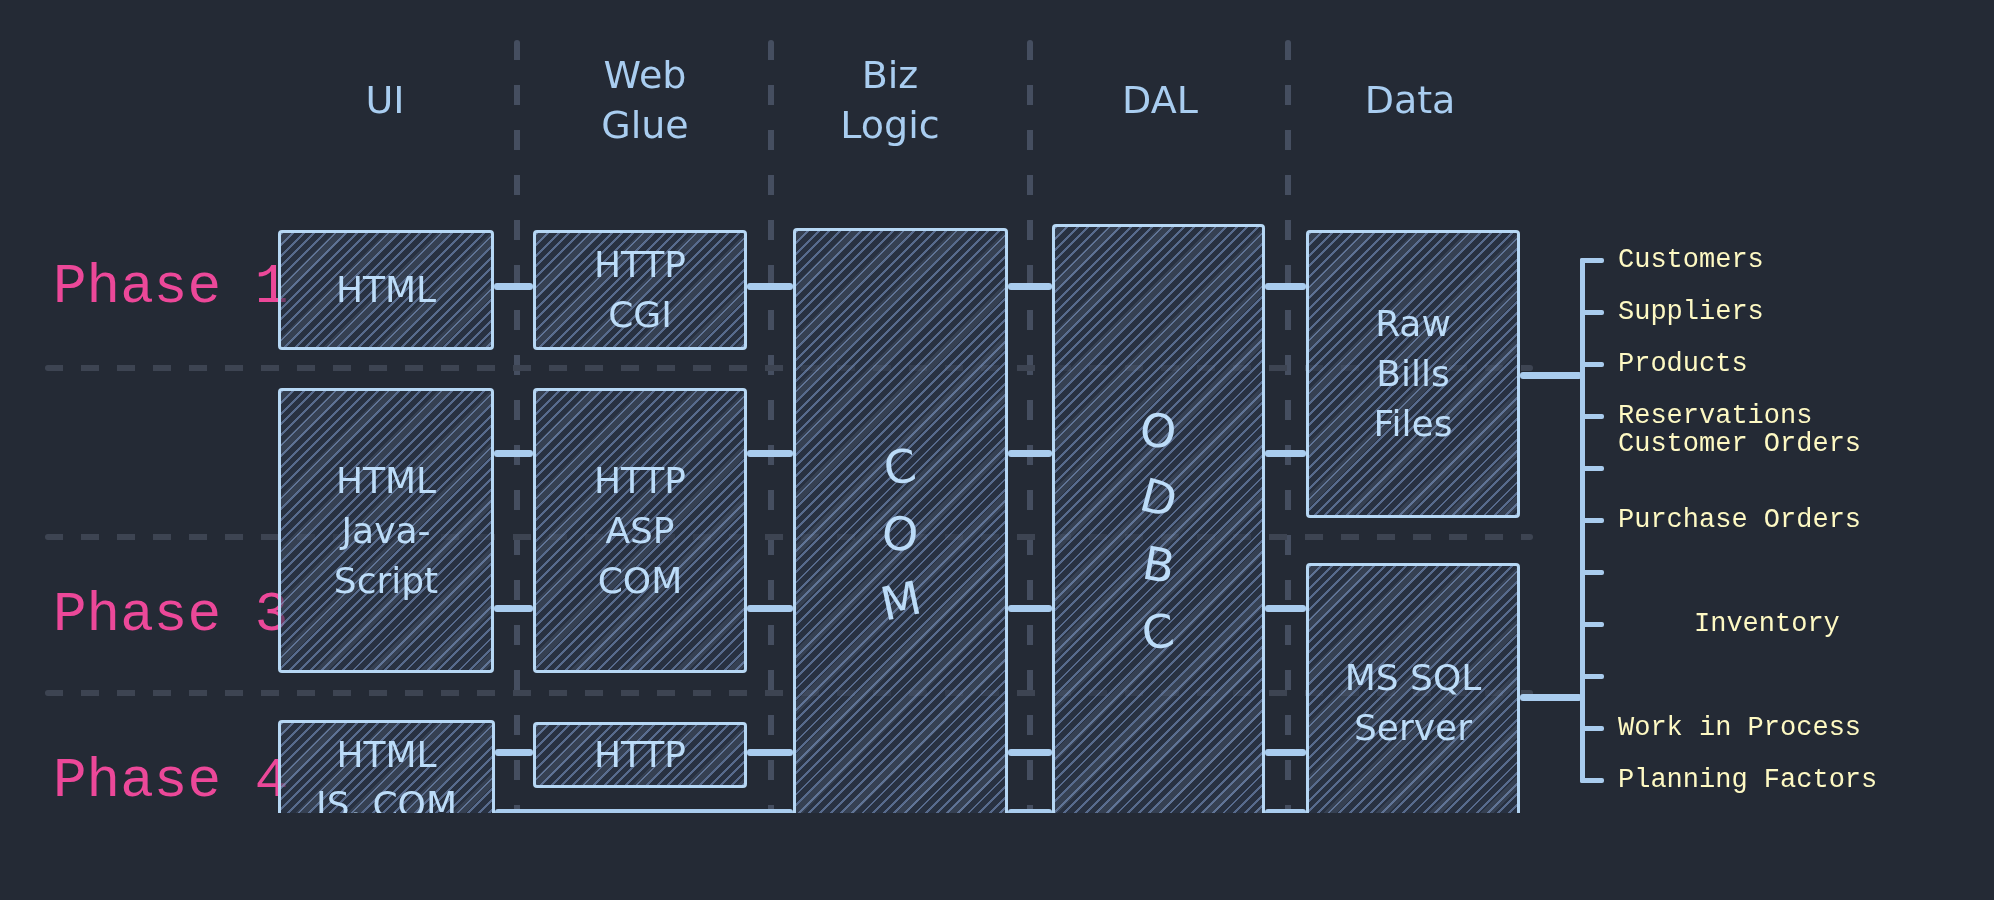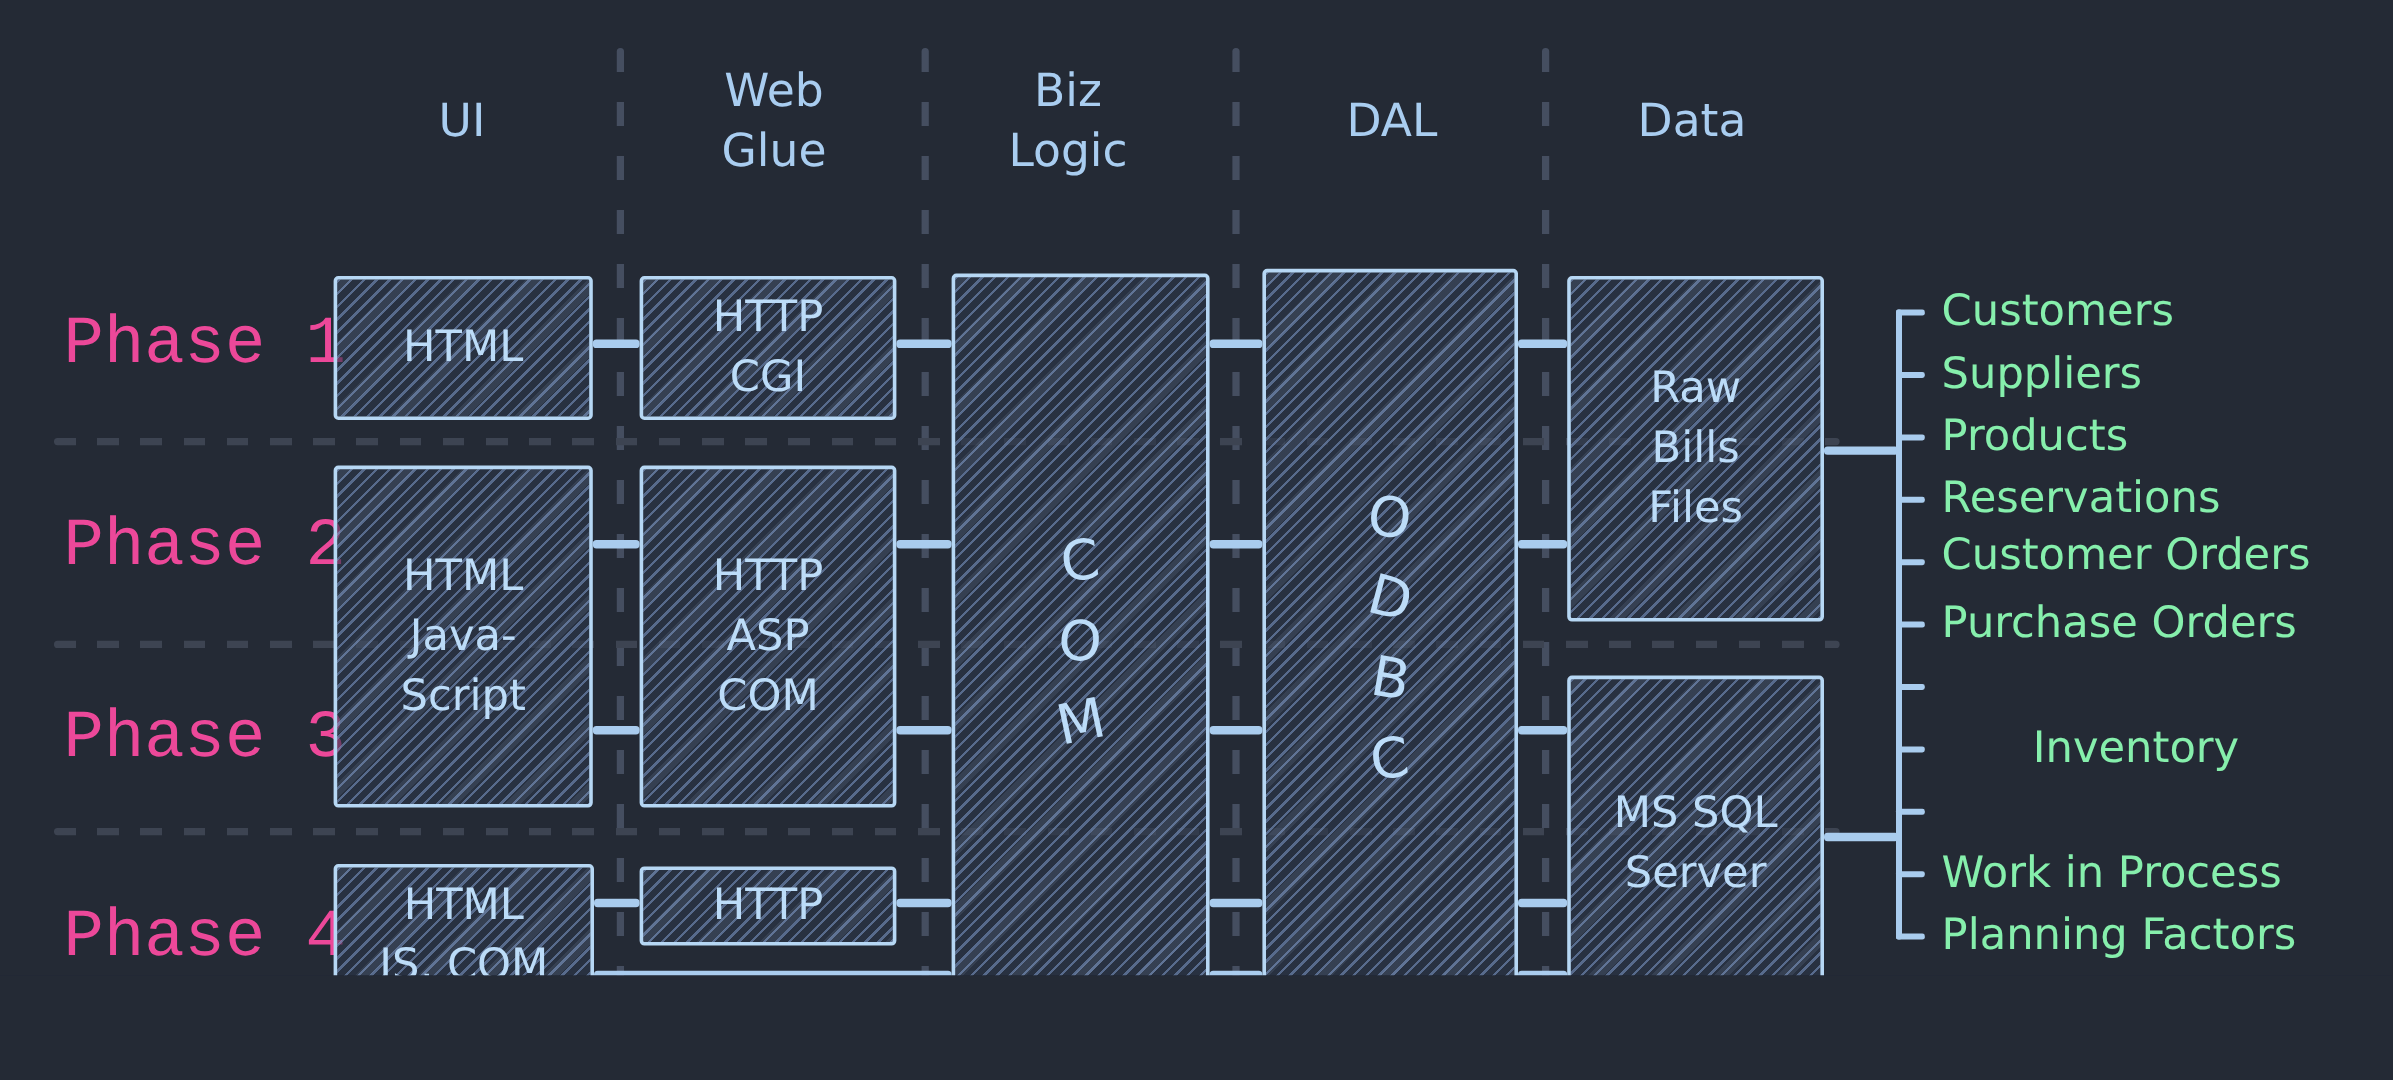--- a/index.html
+++ b/index.html
@@ -19,21 +19,21 @@
           repeating-linear-gradient(135deg, rgba(126,154,202,0.55) 0 2px, transparent 2px 7.5px);
         display:flex;align-items:center;justify-content:center;}
   .lbl{color:#bcdcf8;font-size:36px;line-height:50px;text-align:center;white-space:pre-line;}
   .stack{display:flex;flex-direction:column;align-items:center;}
   .stack span{color:#bcdcf8;font-size:46px;line-height:67px;}
   .r-a{transform:rotate(-7deg);} .r-b{transform:rotate(6deg);} .r-c{transform:rotate(-12deg);}
   .r-d{transform:rotate(10deg);} .r-e{transform:rotate(15deg);} .r-f{transform:rotate(8deg);}
   .conn{position:absolute;height:7px;background:#a9ccee;border-radius:3px;}
   .spine{position:absolute;width:5px;background:#a9ccee;border-radius:2px;}
   .tick{position:absolute;width:24px;height:5px;background:#a9ccee;border-radius:2px;}
-  .item{position:absolute;color:#86efac;font-size:36px;line-height:48px;white-space:nowrap;}
+  .item{position:absolute;color:#fef9c3;font-size:27px;line-height:48px;white-space:nowrap;font-family:Liberation Mono, monospace;}
 </style>
 </head>
 <body>
 
 <div class="canvas">
 
   <div class="vdash" style="left:514px"></div>
   <div class="vdash" style="left:768px"></div>
   <div class="vdash" style="left:1027px"></div>
   <div class="vdash" style="left:1285px"></div>
@@ -44,21 +44,20 @@
 
   <div class="hdr" style="left:385px;top:75px">UI</div>
   <div class="hdr" style="left:645px;top:50px">Web
 Glue</div>
   <div class="hdr" style="left:890px;top:50px">Biz
 Logic</div>
   <div class="hdr" style="left:1160px;top:75px">DAL</div>
   <div class="hdr" style="left:1410px;top:75px">Data</div>
 
   <div class="phase" style="left:53px;top:261px">Phase 1</div>
-  <div class="phase" style="left:53px;top:429px">Phase 2</div>
   <div class="phase" style="left:53px;top:589px">Phase 3</div>
   <div class="phase" style="left:53px;top:755px">Phase 4</div>
 
   <div class="sbox" style="left:278px;top:230px;width:216px;height:120px">
     <div class="lbl">HTML</div>
   </div>
   <div class="sbox" style="left:533px;top:230px;width:214px;height:120px">
     <div class="lbl">HTTP
 CGI</div>
   </div>
@@ -141,19 +140,19 @@
   <div class="tick" style="left:1580px;top:570px"></div>
   <div class="tick" style="left:1580px;top:622px"></div>
   <div class="tick" style="left:1580px;top:674px"></div>
   <div class="tick" style="left:1580px;top:726px"></div>
   <div class="tick" style="left:1580px;top:778px"></div>
 
   <div class="item" style="left:1618px;top:236px">Customers</div>
   <div class="item" style="left:1618px;top:288px">Suppliers</div>
   <div class="item" style="left:1618px;top:340px">Products</div>
   <div class="item" style="left:1618px;top:392px">Reservations</div>
-  <div class="item" style="left:1618px;top:439px">Customer Orders</div>
+  <div class="item" style="left:1618px;top:420px">Customer Orders</div>
   <div class="item" style="left:1618px;top:496px">Purchase Orders</div>
   <div class="item" style="left:1694px;top:600px">Inventory</div>
   <div class="item" style="left:1618px;top:704px">Work in Process</div>
   <div class="item" style="left:1618px;top:756px">Planning Factors</div>
 
 </div>
 
 </body></html>

